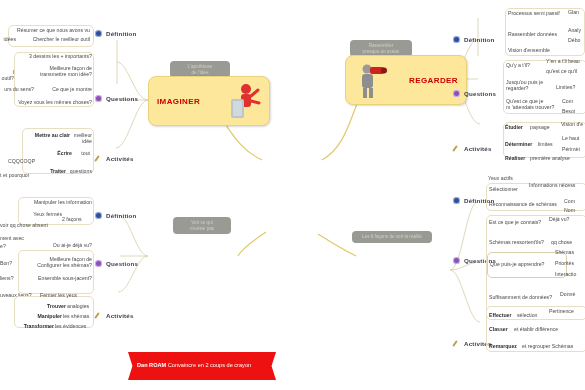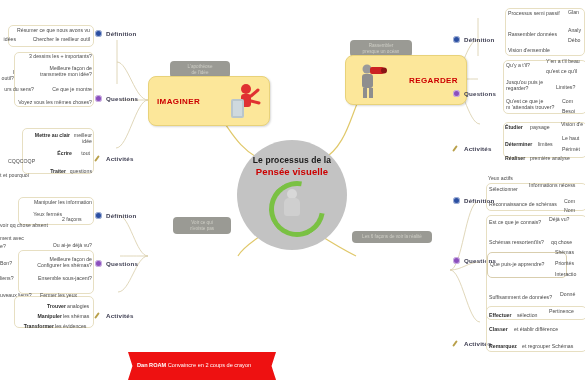--- a/index.html
+++ b/index.html
@@ -88,31 +88,20 @@
       <path d="M148,256 C136,256 130,256 120,256"></path>
       <path d="M148,256 C136,256 130,292 118,292"></path>
       <path d="M450,270 C462,270 466,202 478,202"></path>
       <path d="M450,270 C462,270 468,262 480,262"></path>
       <path d="M450,270 C462,270 468,322 480,322"></path>
       <path d="M117,62 L117,40 M117,62 L117,84"></path>
       <path d="M478,40 L478,18 M478,40 L478,56"></path>
     </g>
   </svg>
 
-  <div class="center-node">
-    <div class="center-line1">Le processus de la</div>
-    <div class="center-line2">Pensée visuelle</div>
-    <div class="center-emblem">
-      <div class="ring"></div>
-      <div class="figure">
-          <div class="fig-head"></div>
-          <div class="fig-body"></div>
-        </div>
-    </div>
-  </div>
 
   <div class="tag" id="tag-montrer">L'apothéose
 de l'idée</div>
   <div class="topic" id="topic-montrer">
     <span class="t-label">IMAGINER</span>
     <span class="t-art">
       <svg viewBox="0 0 34 40" width="34" height="40">
         <circle cx="19" cy="8" r="5" fill="#e03131"></circle>
         <rect x="14" y="13" width="10" height="13" rx="3" fill="#e03131"></rect>
         <rect x="4" y="18" width="13" height="19" rx="2" fill="#b9c6cc"></rect>

